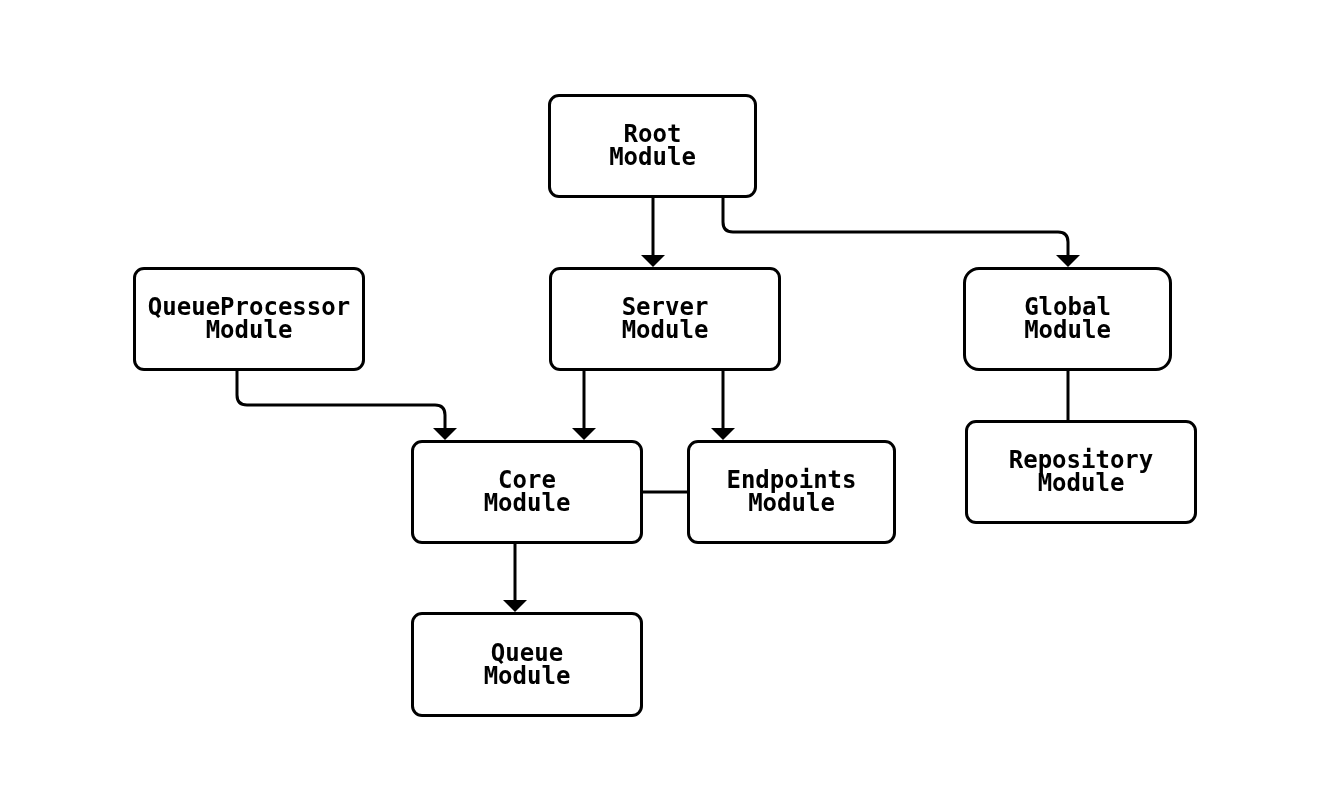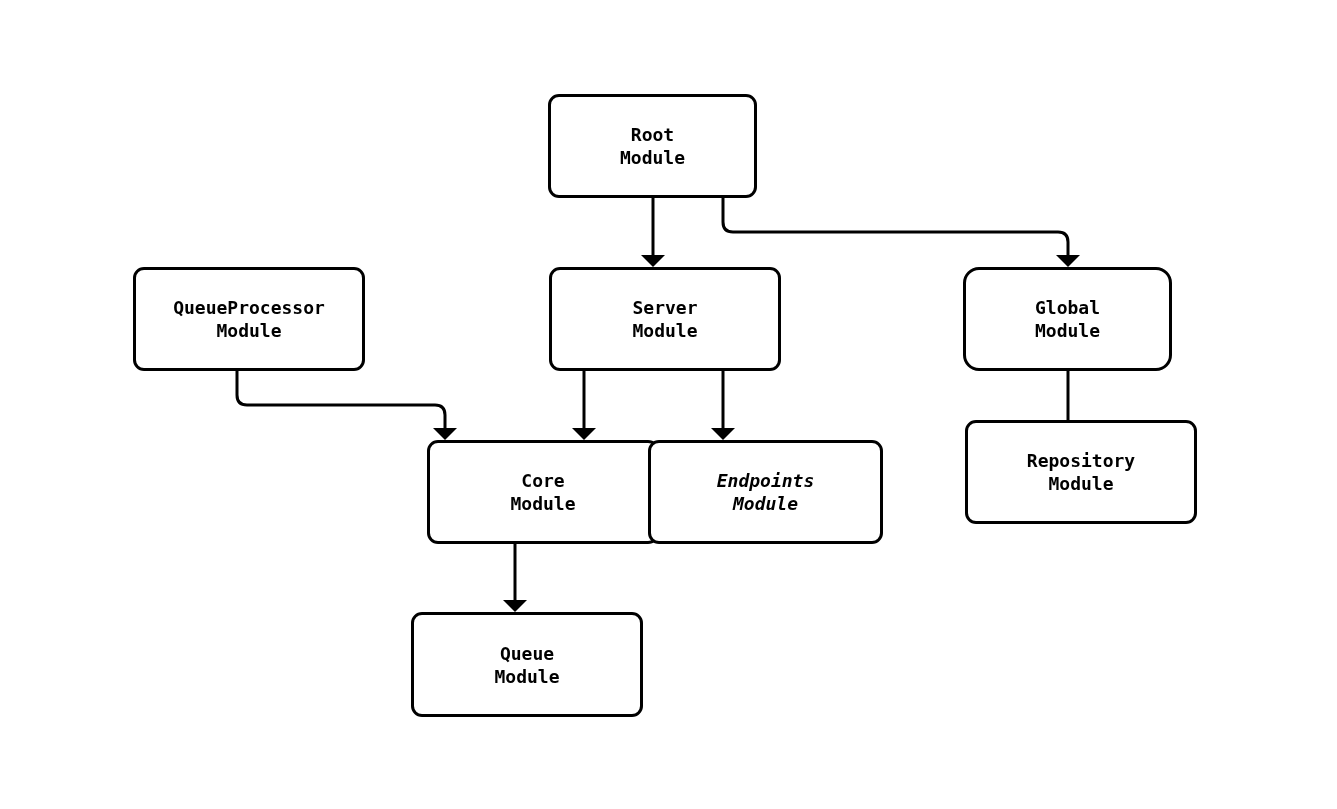--- a/index.html
+++ b/index.html
@@ -40,21 +40,21 @@
     border: 3px solid #000000;
     border-radius: 11px;
     display: flex;
     align-items: center;
     justify-content: center;
   }
   .node .label {
     white-space: pre-line;
     text-align: center;
     font-weight: bold;
-    font-size: 18px;
+    font-size: 24px;
     line-height: 23px;
     color: #000000;
     letter-spacing: 0px;
   }
 </style>
 </head>
 <body>
 
 <div class="canvas">
 
@@ -114,26 +114,26 @@
   <div class="node" style="left:549px; top:267px;">
     <span class="label">Server
 Module</span>
   </div>
 
   <div class="node" style="left:963px; top:267px; width:209px;border-radius:16px;">
     <span class="label">Global
 Module</span>
   </div>
 
-  <div class="node" style="left:427px; top:440px;">
+  <div class="node" style="left:411px; top:440px;">
     <span class="label">Core
 Module</span>
   </div>
 
-  <div class="node" style="left:648px; top:440px; width:235px;font-style:italic;">
+  <div class="node" style="left:687px; top:440px; width:209px;">
     <span class="label">Endpoints
 Module</span>
   </div>
 
   <div class="node" style="left:965px; top:420px;">
     <span class="label">Repository
 Module</span>
   </div>
 
   <div class="node" style="left:411px; top:612px; height:105px;">

